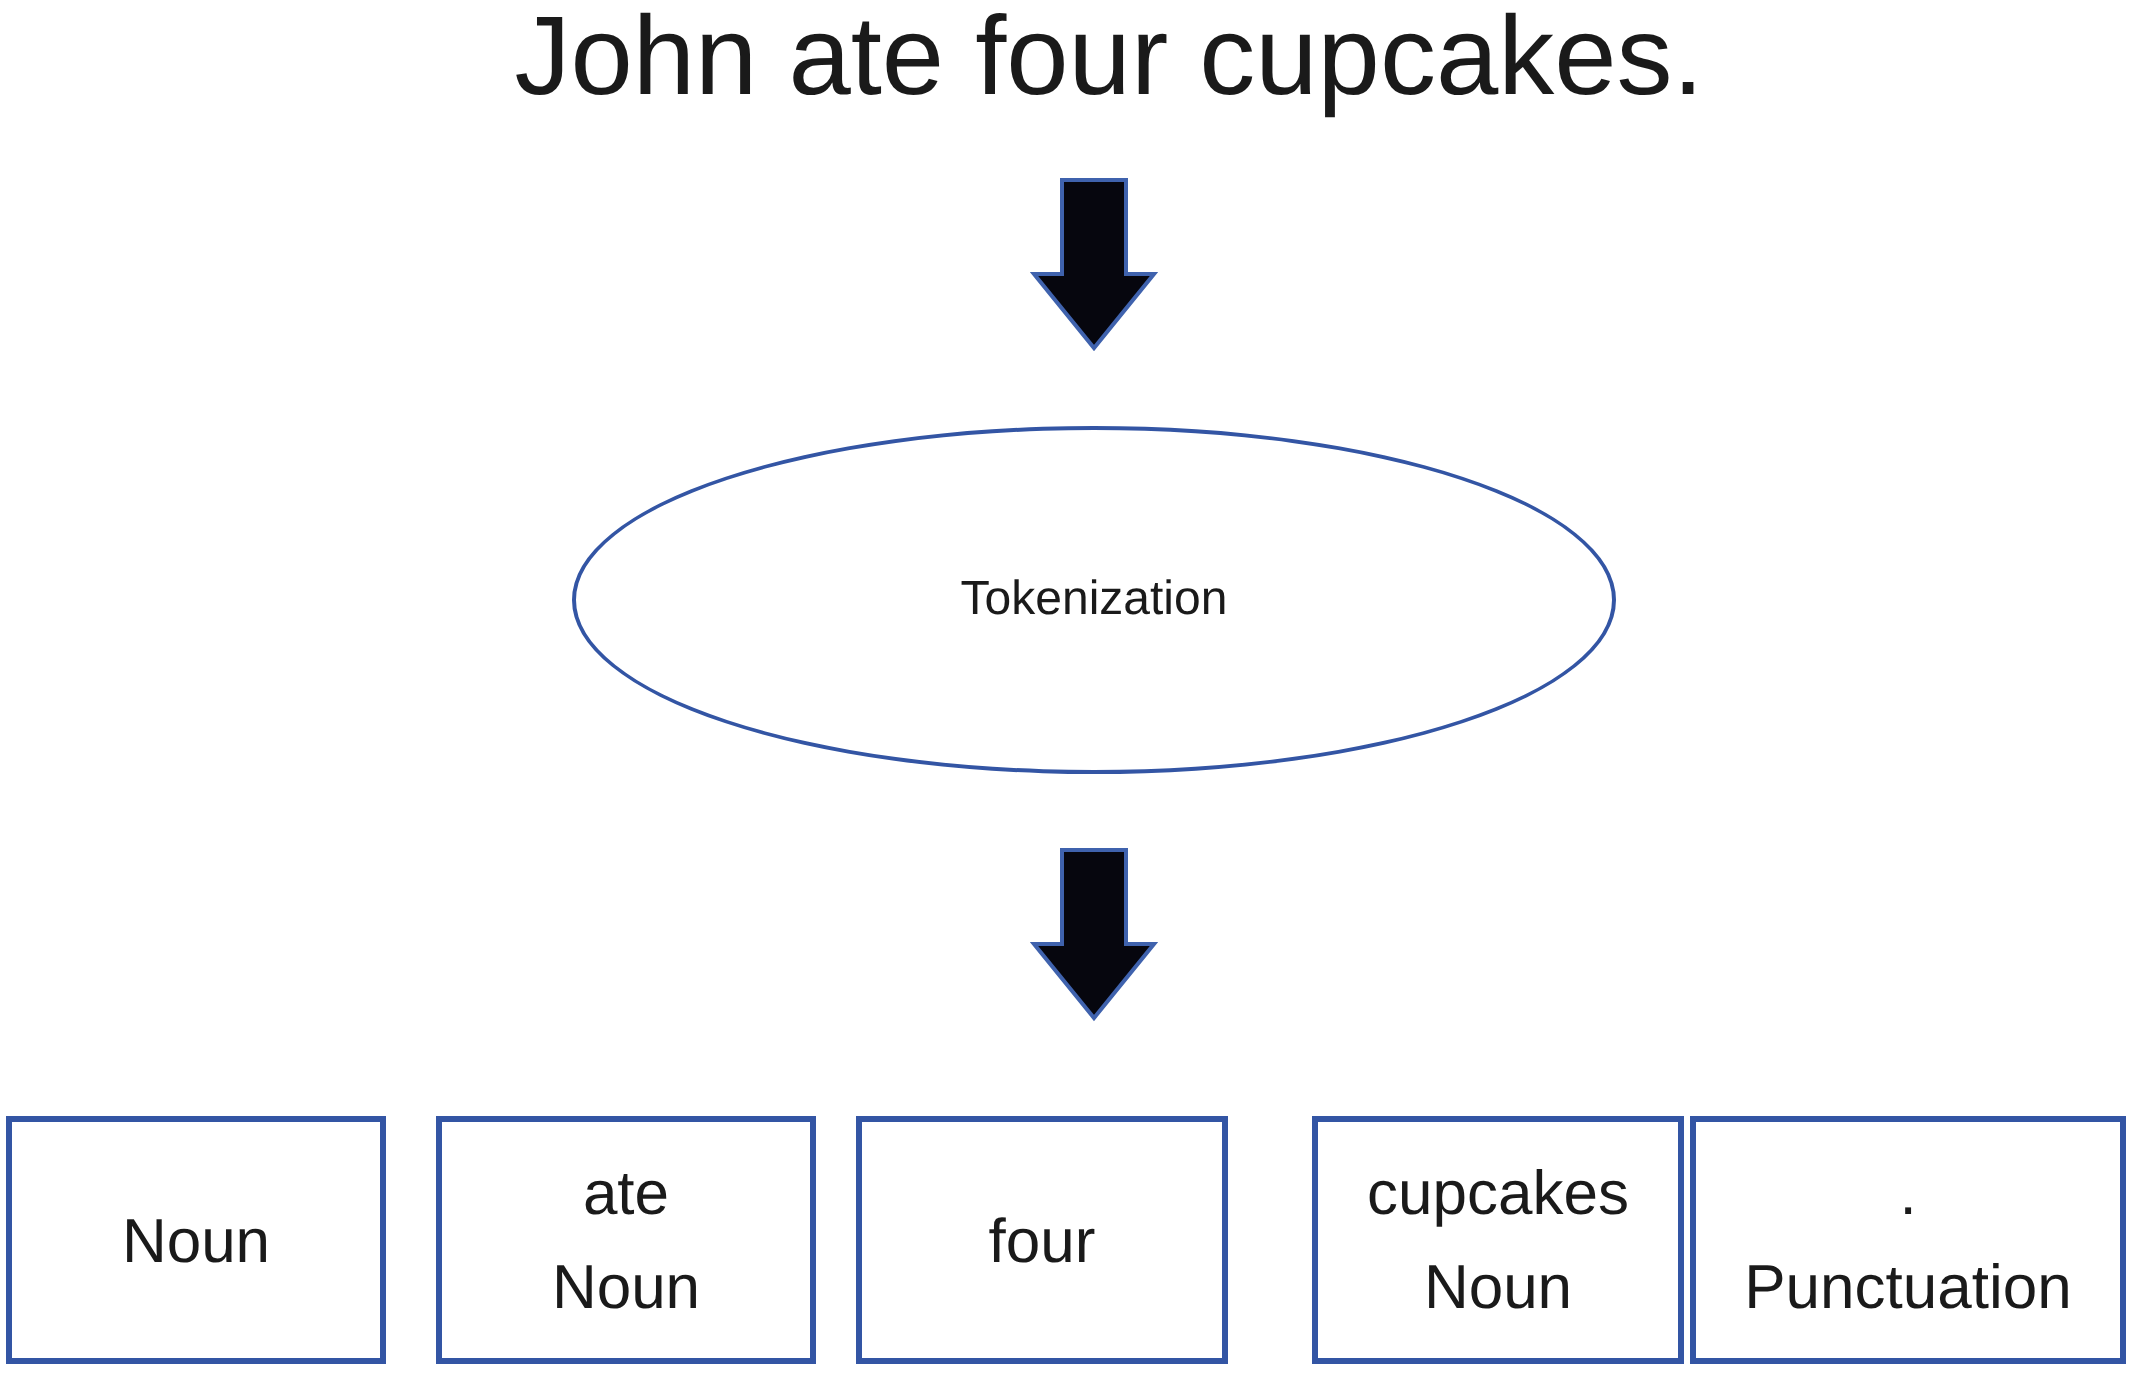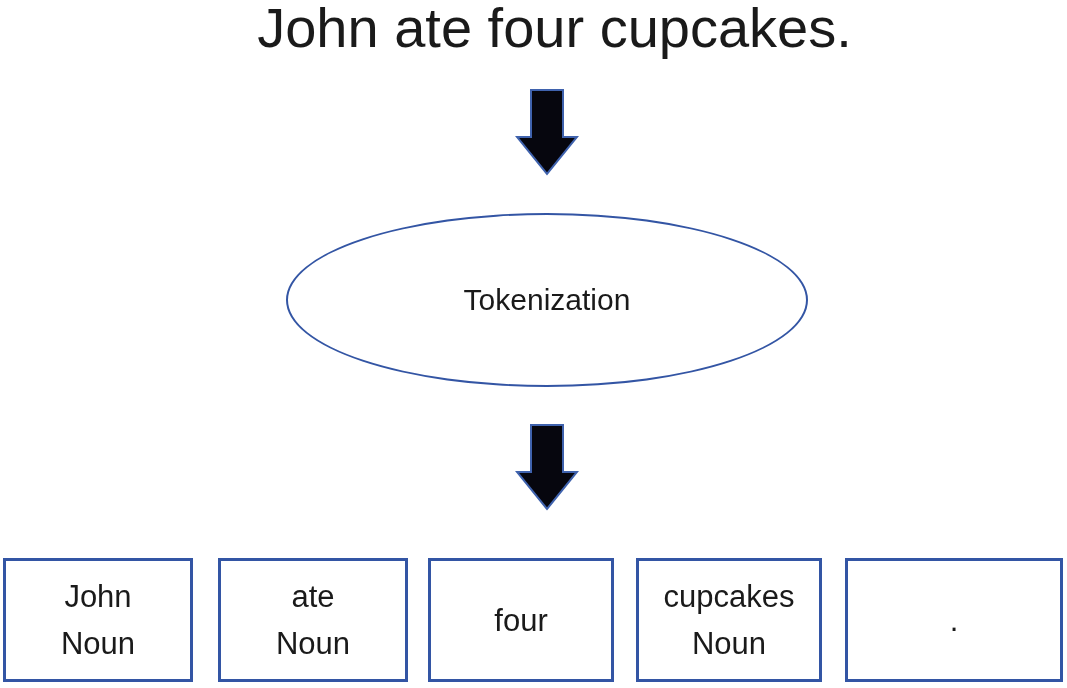--- a/index.html
+++ b/index.html
@@ -45,40 +45,40 @@
     top: 213px;
     width: 522px;
     height: 174px;
     border: 2px solid var(--outline);
     border-radius: 50%;
     display: flex;
     align-items: center;
     justify-content: center;
   }
   .ellipse-label {
-    font-size: 30px;
+    font-size: 24px;
   }
   .token-box {
     position: absolute;
     top: 558px;
     height: 124px;
     border: 3px solid var(--outline);
     background: var(--background);
     display: flex;
     flex-direction: column;
     align-items: center;
     justify-content: center;
     text-align: center;
     font-size: 31px;
     line-height: 47px;
   }
   .token-box.b1 { left: 3px;   width: 190px; }
   .token-box.b2 { left: 218px; width: 190px; }
   .token-box.b3 { left: 428px; width: 186px; text-align: right; }
-  .token-box.b4 { left: 636px; width: 186px; }
+  .token-box.b4 { left: 656px; width: 186px; }
   .token-box.b5 { left: 845px; width: 218px; }
 </style>
 </head>
 <body>
 
 <div class="canvas">
 
   <div class="title">John ate four cupcakes.</div>
 
   <svg class="arrow first" viewBox="0 0 64 87">
@@ -87,35 +87,35 @@
 
   <div class="ellipse">
     <span class="ellipse-label">Tokenization</span>
   </div>
 
   <svg class="arrow second" viewBox="0 0 64 87">
     <polygon points="16,1 48,1 48,48 62,48 32,85 2,48 16,48" fill="var(--arrow-fill)" stroke="var(--arrow-outline)" stroke-width="2" stroke-linejoin="miter"></polygon>
   </svg>
 
   <div class="token-box b1">
-    <div>John</div>
     <div>Noun</div>
   </div>
 
   <div class="token-box b2">
     <div>ate</div>
     <div>Noun</div>
   </div>
 
   <div class="token-box b3">
     <div>four</div>
   </div>
 
   <div class="token-box b4">
     <div>cupcakes</div>
     <div>Noun</div>
   </div>
 
   <div class="token-box b5">
     <div>.</div>
+    <div>Punctuation</div>
   </div>
 
 </div>
 
 </body></html>

